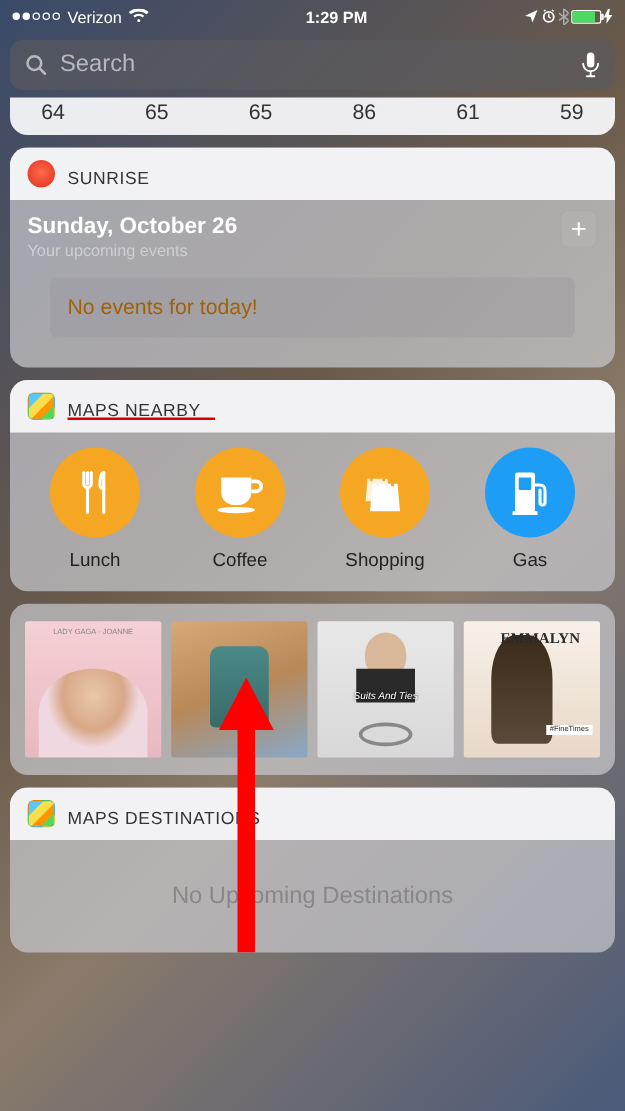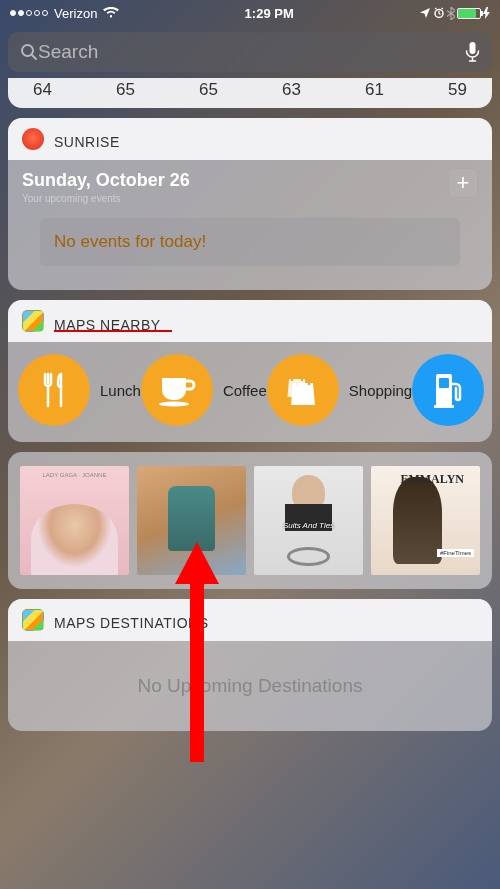--- a/index.html
+++ b/index.html
@@ -6,34 +6,34 @@
 body { width: 500px; height: 889px; background: linear-gradient(135deg,#3a4a6a 0%,#6a5a4a 40%,#8a7a6a 60%,#4a5a7a 100%); position: relative; overflow: hidden; }
 .status-bar { height: 26px; display:flex; align-items:center; justify-content:space-between; padding:0 10px; color:#fff; font-size:13px; font-weight:500; }
 .status-left,.status-right { display:flex; align-items:center; gap:2px; }
 .signal-dots { display:flex; gap:2px; }
 .dot { width:6px; height:6px; border-radius:50%; border:1px solid #fff; }
 .dot.filled { background:#fff; }
 .wifi-icon { margin-left:4px; }
 .battery { width:24px; height:11px; border:1px solid #fff; border-radius:2px; position:relative; }
 .battery::after { content:''; position:absolute; right:-3px; top:2px; width:2px; height:5px; background:#fff; border-radius:0 1px 1px 0; }
 .battery-fill { height:100%; width:80%; background:#4cd964; border-radius:1px; }
-.search-bar { margin:6px 8px; height:40px; background:rgba(90,90,95,0.65); border-radius:10px; display:flex; align-items:center; padding:0 12px; }
+.search-bar { margin:6px 8px; height:40px; background:rgba(90,90,95,0.65); border-radius:10px; display:flex; align-items:center; padding:0 12px; gap:10px; }
 .search-placeholder { color:#b8b8bc; font-size:19px; flex:1; }
 .content { padding:0 8px; display:flex; flex-direction:column; gap:10px; }
 .widget { background:rgba(200,200,205,0.72); border-radius:14px; overflow:hidden; }
 .widget-header { background:rgba(245,245,248,0.95); display:flex; align-items:flex-end; padding:10px 14px; gap:10px; }
 .widget-title { font-size:14px; letter-spacing:0.5px; color:#333; font-weight:500; text-transform:uppercase; }
 .weather-row { background:rgba(245,245,248,0.95); display:flex; justify-content:space-around; padding:2px 4px 8px; color:#333; font-size:17px; border-radius:0 0 14px 14px;gap:22px; }
 .sunrise-body { padding:10px 14px 18px; position:relative; }
 .sunrise-date { color:#fff; font-size:18px; font-weight:600; }
-.sunrise-sub { color:#cfcfd2; font-size:10px; margin-top:2px; }
+.sunrise-sub { color:#cfcfd2; font-size:13px; margin-top:2px; }
 .add-btn { position:absolute; right:14px; top:8px; width:30px; height:30px; border:1px solid #aaa; border-radius:6px; display:flex; align-items:center; justify-content:center; color:#fff; font-size:22px; background:rgba(255,255,255,0.06); }
 .no-events { margin:14px 18px 6px; padding:14px; text-align:left; background:rgba(150,150,155,0.35); border-radius:6px; color:#a16207; font-size:17px; }
 .maps-body { padding:12px 10px 16px; display:flex; justify-content:space-around; }
-.map-item { display:flex; flex-direction:row; align-items:center; gap:10px; }
+.map-item { display:flex; flex-direction:column; align-items:center; gap:10px; }
 .circle { width:72px; height:72px; border-radius:50%; display:flex; align-items:center; justify-content:center; }
 .map-label { font-size:15px; color:#222; }
 .underline { height:2px; background:#d80000; width:118px; margin-top:-4px; margin-left:0px; }
 .music-header { display:flex; align-items:center; justify-content:space-between; }
 .show-more { color:#777; font-size:17px; }
 .album-row { display:flex; gap:8px; padding:14px 12px; }
 .album { flex:1; aspect-ratio:1/1; border-radius:2px; position:relative; overflow:hidden; color:#fff; font-size:10px; }
 .dest-body { padding:34px 0; text-align:center; color:#888; font-size:19px; }
 .arrow { position:absolute; left:172px; top:542px; pointer-events:none; }
 .sunrise-circ { width:22px; height:22px; border-radius:50%; background:radial-gradient(circle at 50% 45%, #ff6b4a 0%, #e8402a 70%); }
@@ -90,21 +90,21 @@
       <path d="M1.5 10a6 6 0 0012 0M7.5 16v4M4.5 20h6" fill="none" stroke="#fff" stroke-width="1.5" stroke-linecap="round"></path>
     </svg>
 </div>
 
 <div class="content">
 
   <div class="weather-row">
     <span>64</span>
     <span>65</span>
     <span>65</span>
-    <span>63</span>
+    <span>86</span>
     <span>61</span>
     <span>59</span>
   </div>
 
   <div class="widget">
     <div class="widget-header">
       <div class="sunrise-circ"></div>
       <span class="widget-title">SUNRISE</span>
     </div>
     <div class="sunrise-body">

